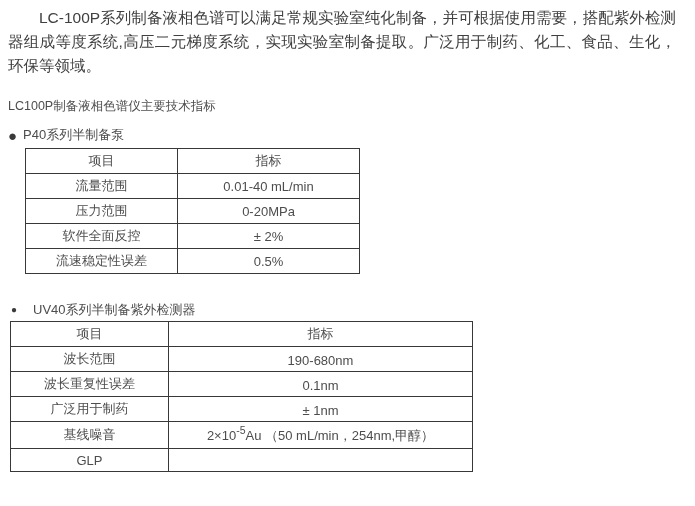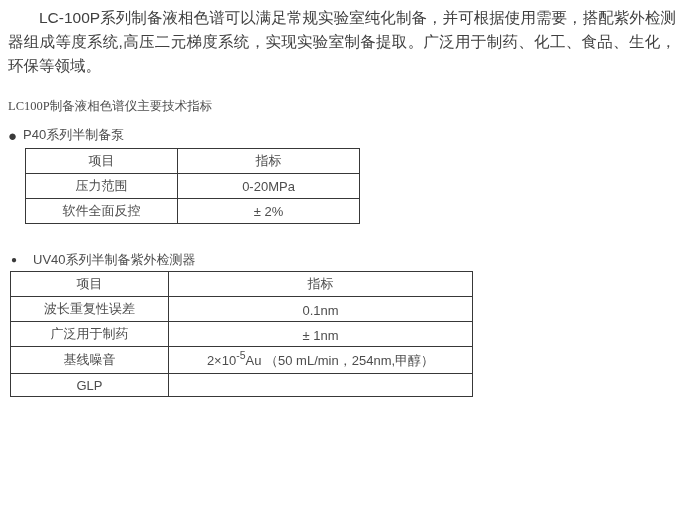--- a/index.html
+++ b/index.html
@@ -24,21 +24,20 @@
     font-size: 15.5px;
     line-height: 24px;
     text-indent: 2em;
     text-align: justify;
     color: #404040;
   }
   .section-title {
     margin: 20px 0 0 8px;
     font-size: 12.5px;
     color: #4d4d4d;
-    font-family: Liberation Serif, serif;
   }
   .bullet-line {
     display: flex;
     align-items: center;
     font-size: 13px;
     color: #4d4d4d;
   }
   .bullet-line.first {
     margin: 11px 0 0 8px;
   }
@@ -108,44 +107,56 @@
     <colgroup>
         <col class="c1">
         <col class="c2">
       </colgroup>
     <tbody>
         <tr>
       <th>项目</th>
       <th>指标</th>
     </tr>
     <tr>
+      <td>流量范围</td>
+      <td>0.01-40 mL/min</td>
+    </tr>
+    <tr>
       <td>压力范围</td>
       <td>0-20MPa</td>
     </tr>
     <tr>
       <td>软件全面反控</td>
       <td>± 2%</td>
+    </tr>
+    <tr>
+      <td>流速稳定性误差</td>
+      <td>0.5%</td>
     </tr>
   </tbody>
     </table>
 
   <div class="bullet-line second">
     <span class="dot">●</span>
     <span>UV40系列半制备紫外检测器</span>
   </div>
 
   <table class="detector-table">
     <colgroup>
         <col class="c1">
         <col class="c2">
       </colgroup>
     <tbody>
         <tr>
       <th>项目</th>
       <th>指标</th>
+    </tr>
+    <tr>
+      <td>波长范围</td>
+      <td><span>190-680nm</span><sup></sup><span></span></td>
     </tr>
     <tr>
       <td>波长重复性误差</td>
       <td><span>0.1nm</span><sup></sup><span></span></td>
     </tr>
     <tr>
       <td>广泛用于制药</td>
       <td><span>± 1nm</span><sup></sup><span></span></td>
     </tr>
     <tr>

